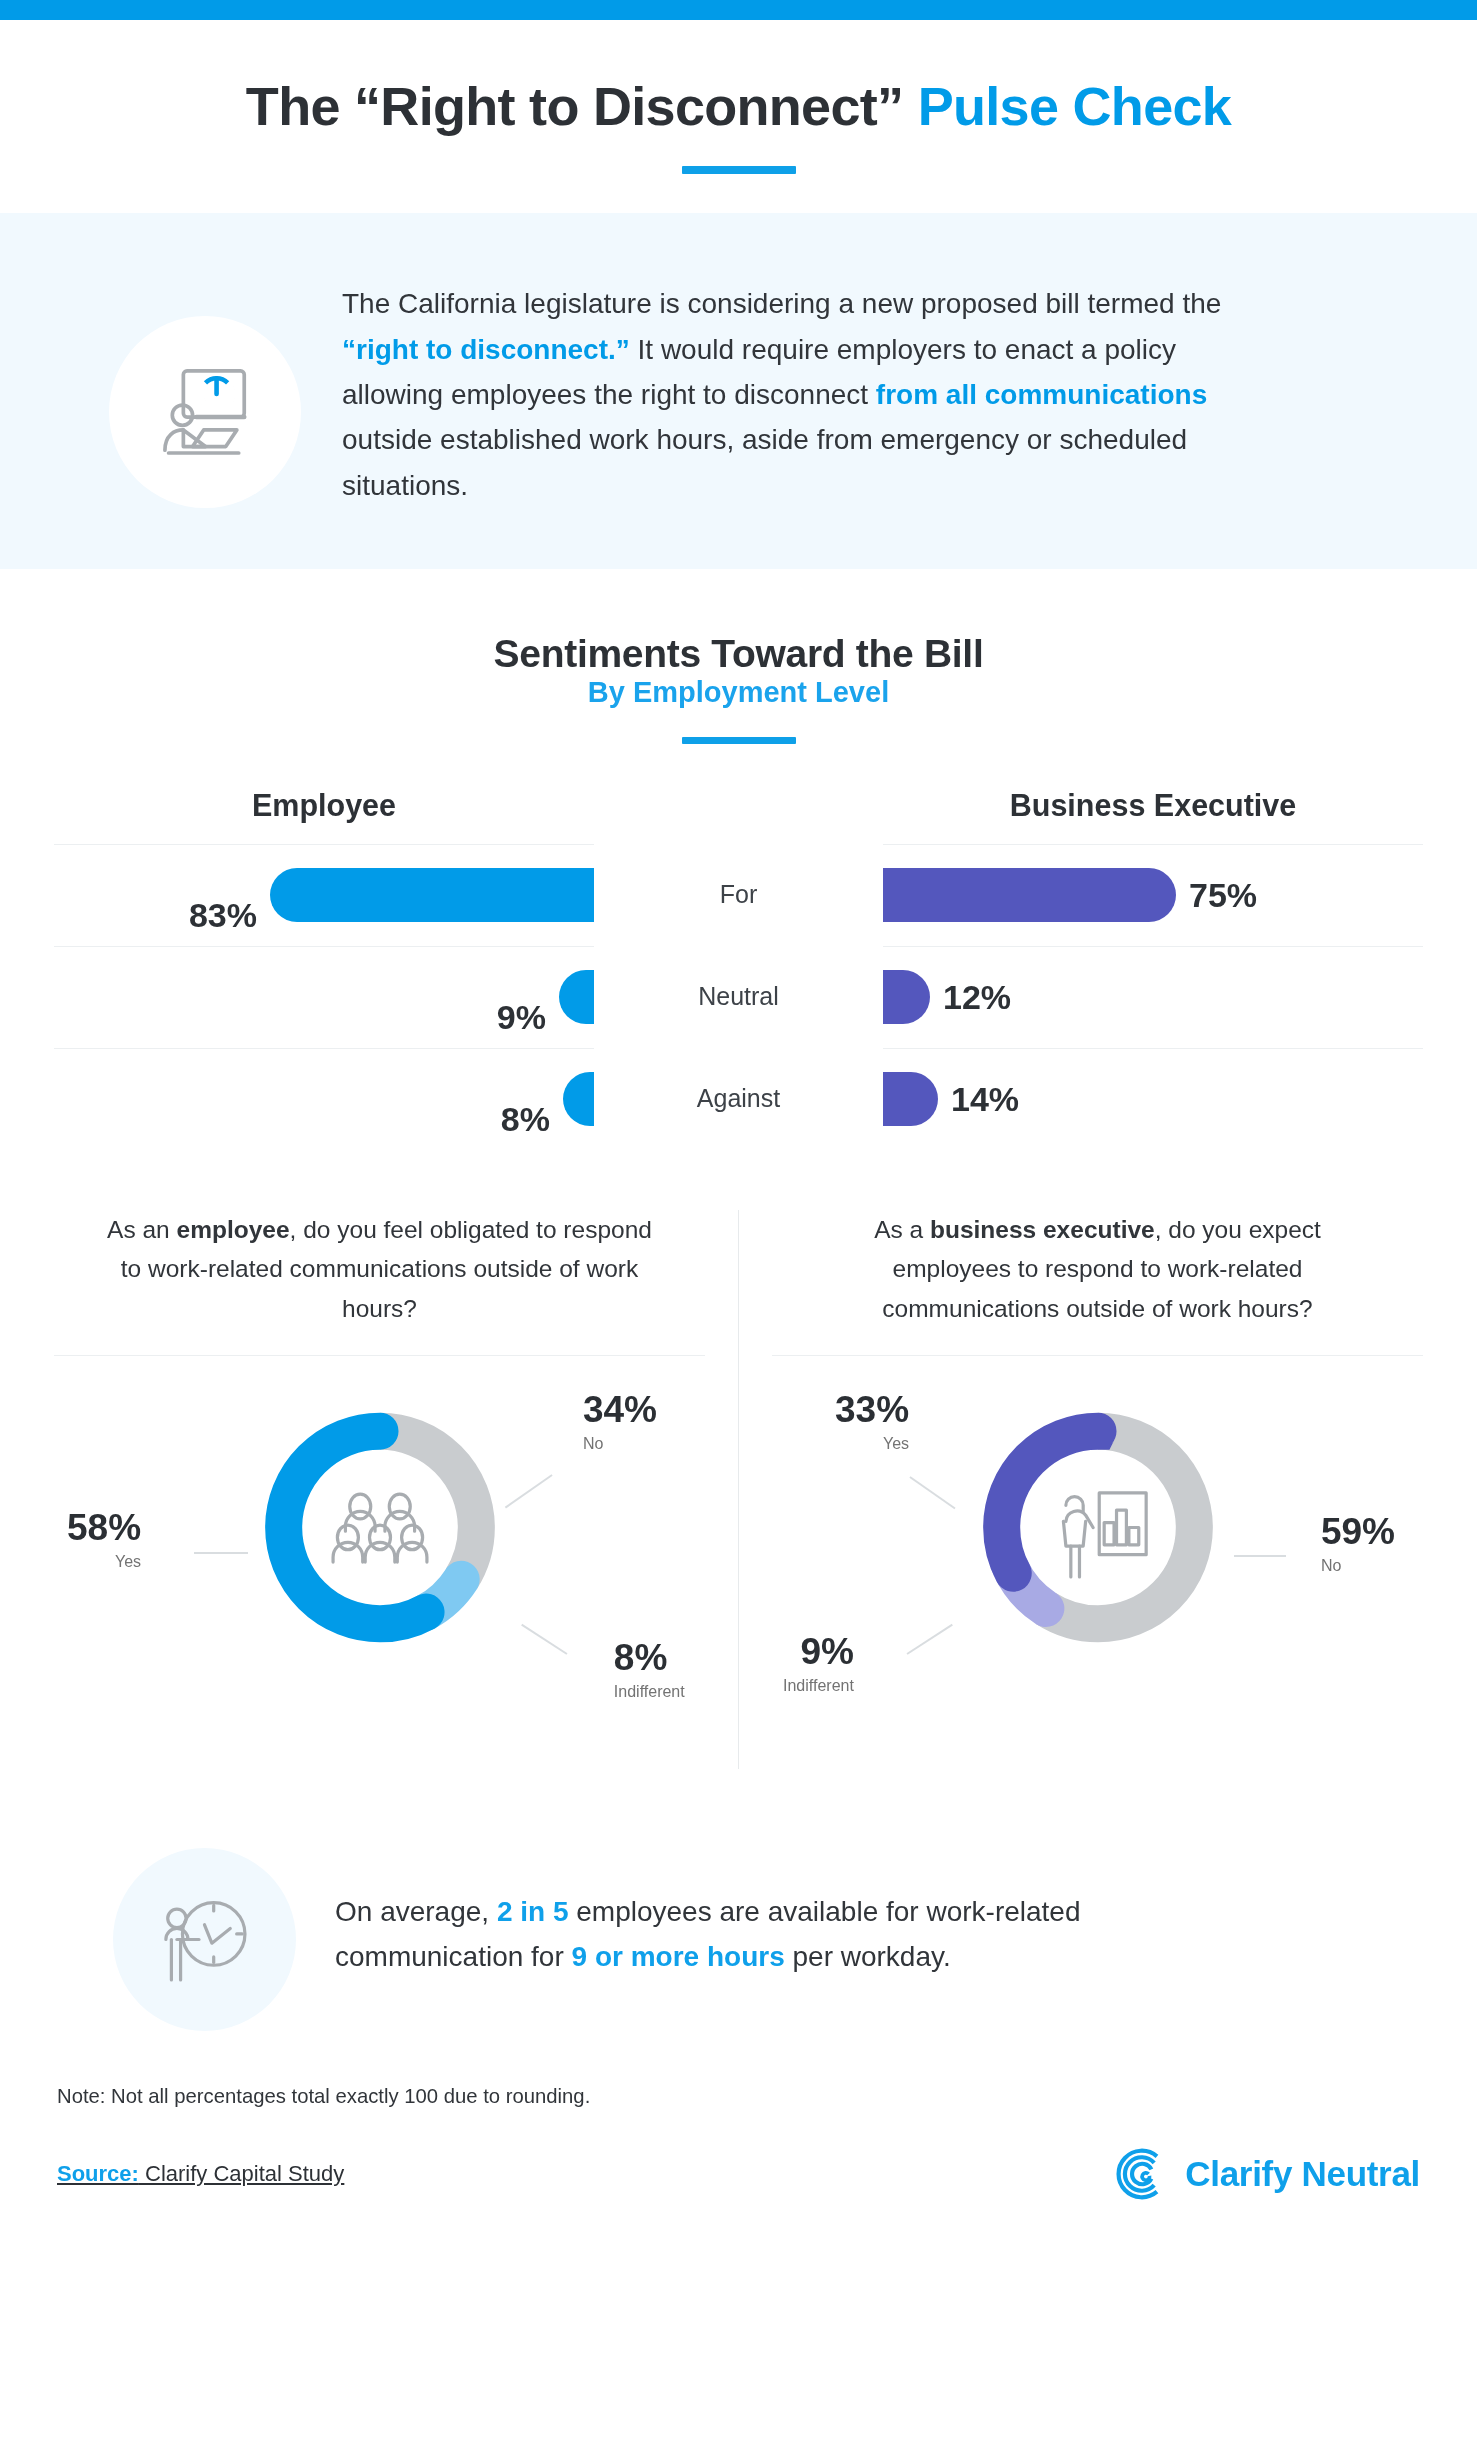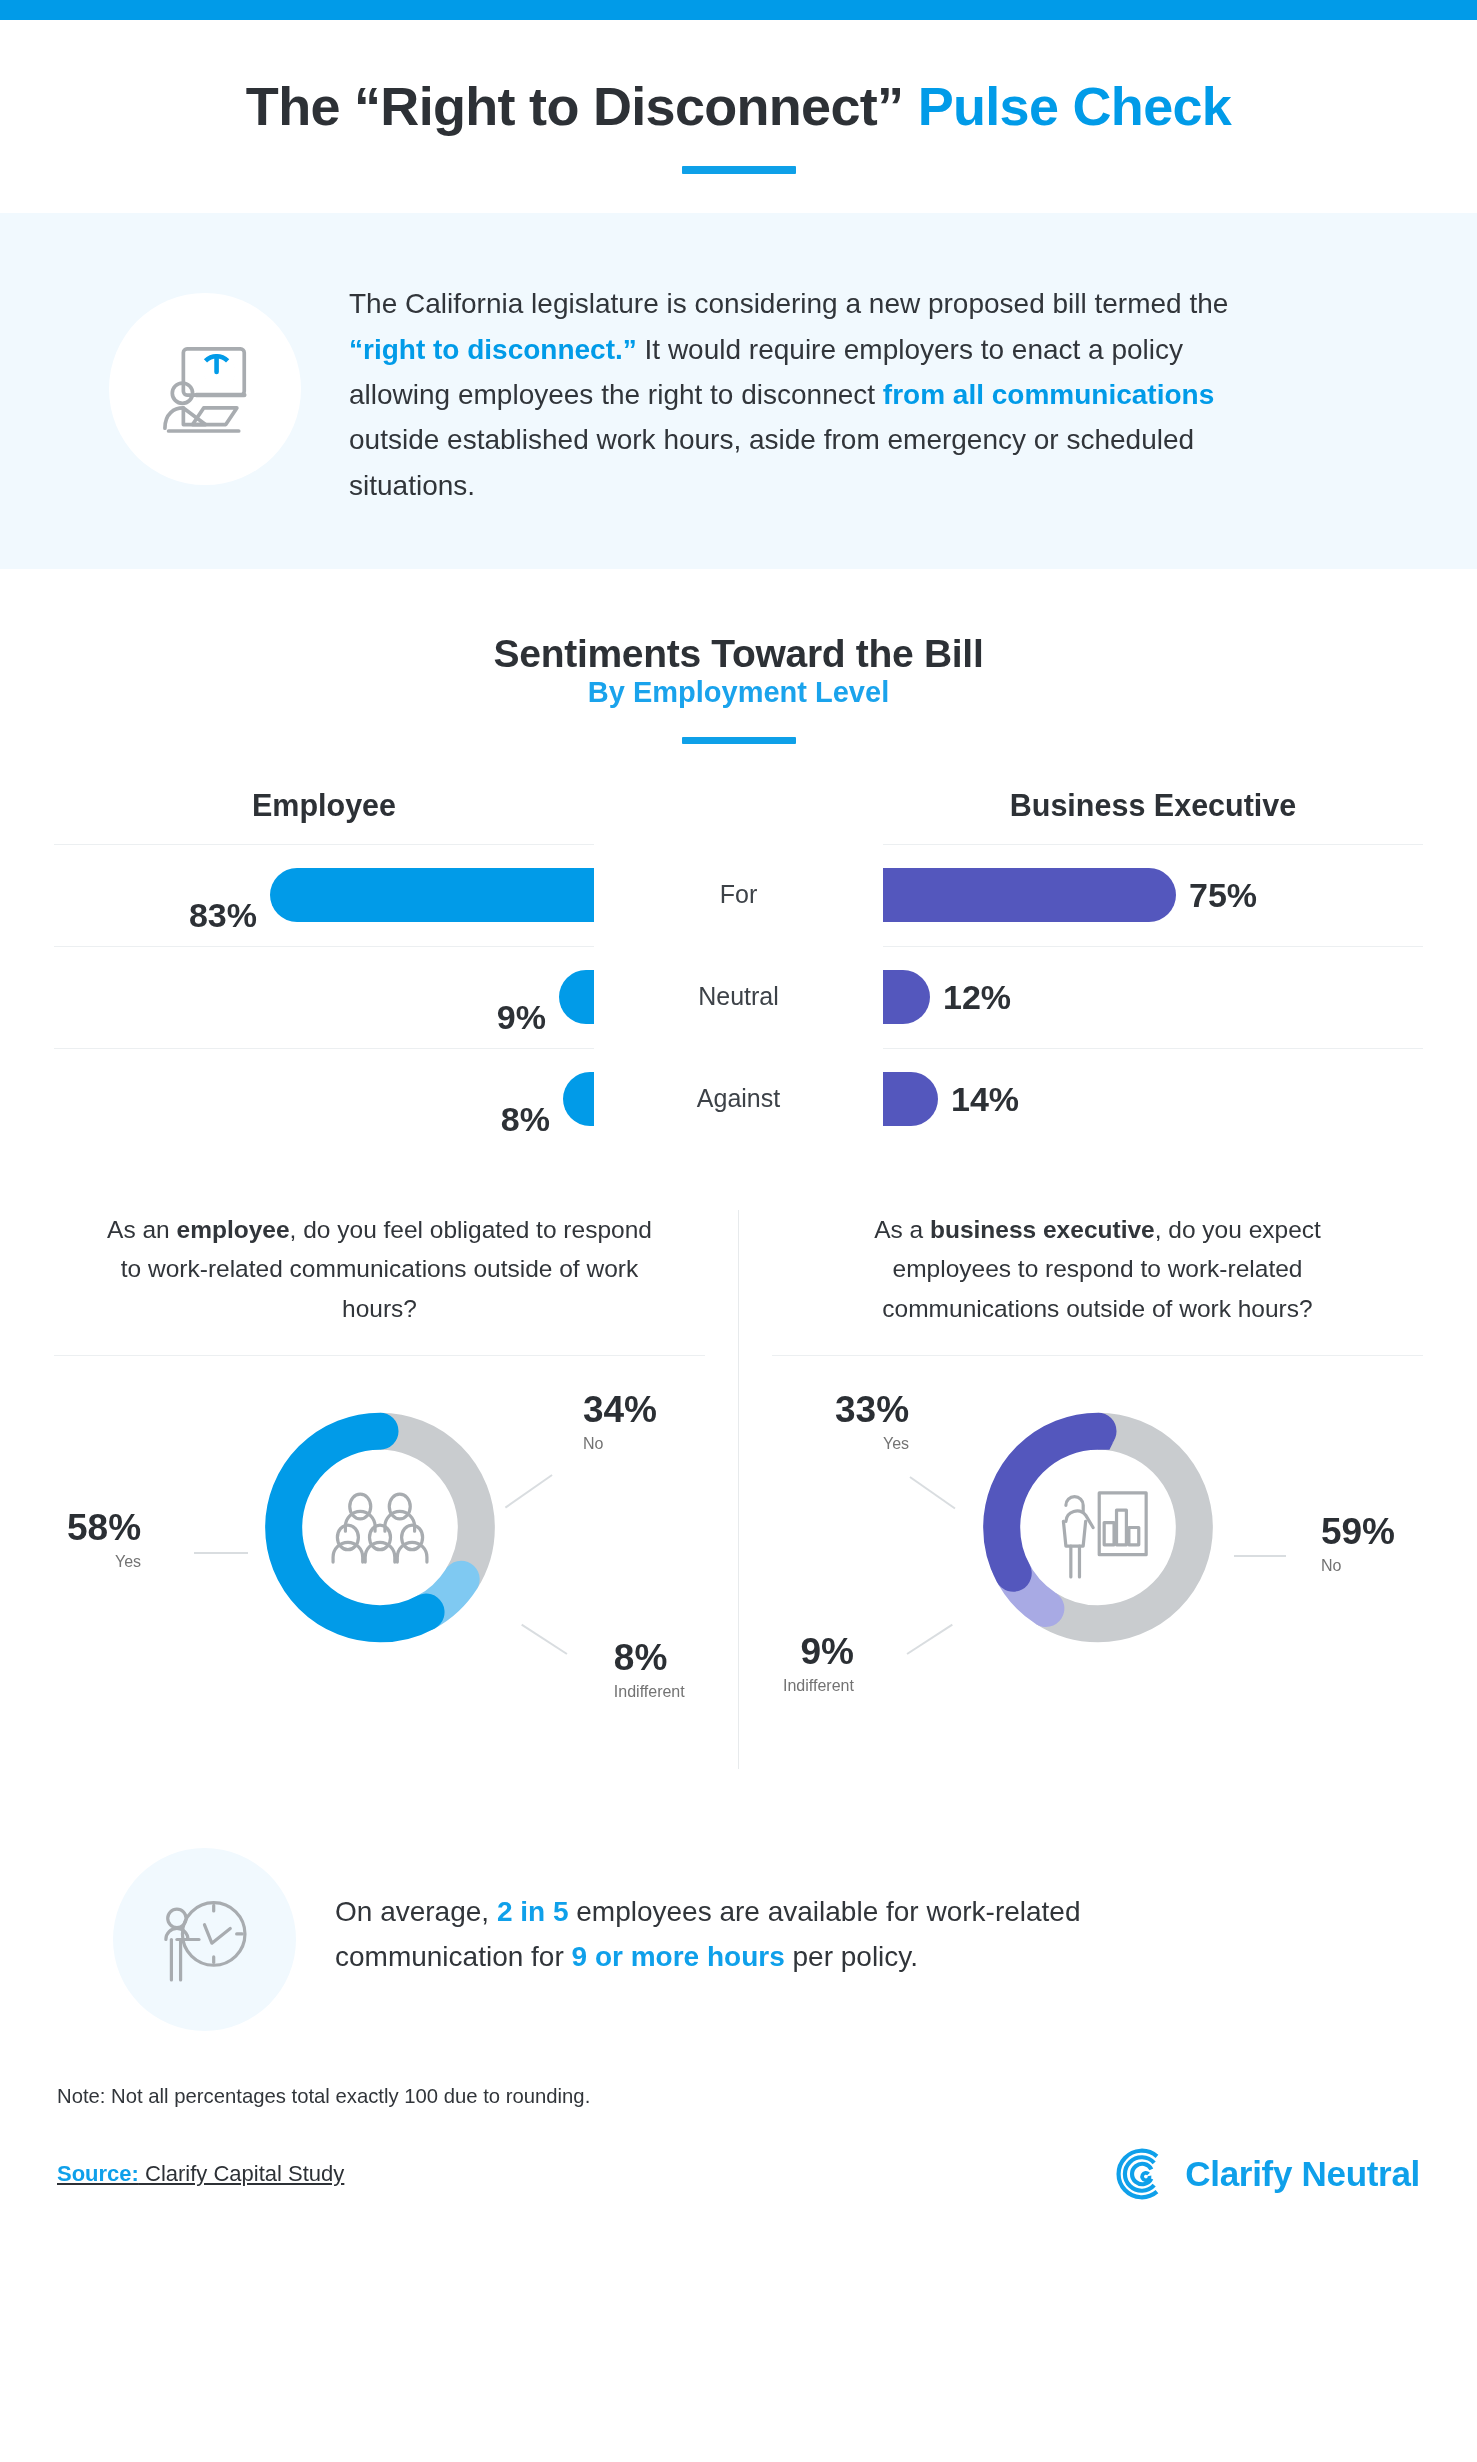--- a/index.html
+++ b/index.html
@@ -26,23 +26,22 @@
   .rule {
     width: 114px; height: 7.4px; background: #0ea0e8;
     margin: 29.5px auto 0; border-radius: 0.9px;
   }
 
   
   .intro {
     background: #f1f9fe;
     padding: 52px 0 61px 0;
     display: flex;
-    align-items: center;
+    align-items: flex-end;
     justify-content: flex-start;
-    gap: 7px;
   }
   .intro-icon-wrap {
     width: 192px; height: 192px;
     margin-left: 109px; margin-top: 5.5px;
     background: #ffffff;
     border-radius: 50%;
     display: flex; align-items: center; justify-content: center;
     flex: 0 0 auto;
   }
   .intro-text {
@@ -365,21 +364,21 @@
       <line x1="97" y1="50" x2="91" y2="50" stroke="#a8acb0" stroke-width="3.5" stroke-linecap="round"></line>
       <path d="M56 40 L64 60 L84 44" fill="none" stroke="#a8acb0" stroke-width="3.5" stroke-linecap="round" stroke-linejoin="round"></path>
       <circle cx="26" cy="33" r="10" fill="none" stroke="#a8acb0" stroke-width="3.5"></circle>
       <path d="M14 56 a12 12 0 0 1 24 0" fill="none" stroke="#a8acb0" stroke-width="3.5" stroke-linecap="round"></path>
       <line x1="26" y1="56" x2="50" y2="56" stroke="#a8acb0" stroke-width="3.5" stroke-linecap="round"></line>
       <line x1="20" y1="56" x2="20" y2="100" stroke="#a8acb0" stroke-width="3.5" stroke-linecap="round"></line>
       <line x1="30" y1="56" x2="30" y2="100" stroke="#a8acb0" stroke-width="3.5" stroke-linecap="round"></line>
     </svg>
   </div>
   <div class="callout-text">
-    <span>On average, </span><span class="hl">2 in 5</span><span> employees are available for work-related communication for </span><span class="hl">9 or more hours</span><span> per policy.</span>
+    <span>On average, </span><span class="hl">2 in 5</span><span> employees are available for work-related communication for </span><span class="hl">9 or more hours</span><span> per workday.</span>
   </div>
 </div>
 
 <div class="note">Note: Not all percentages total exactly 100 due to rounding.</div>
 
 <div class="footer">
   <div class="source">
     <span class="lbl-src">Source:</span><span> Clarify Capital Study</span>
   </div>
   <div class="logo">

